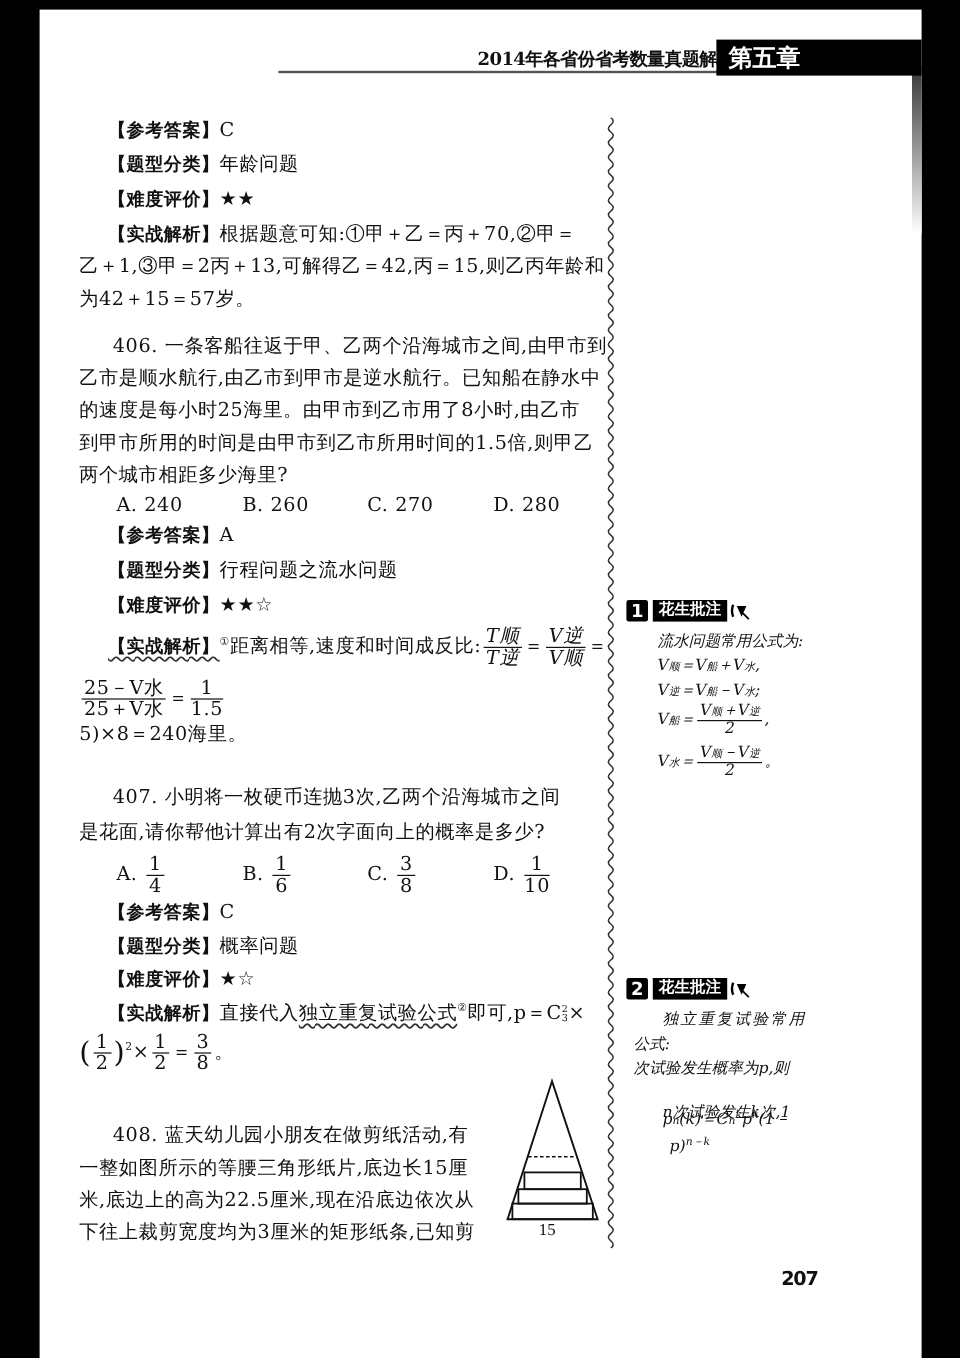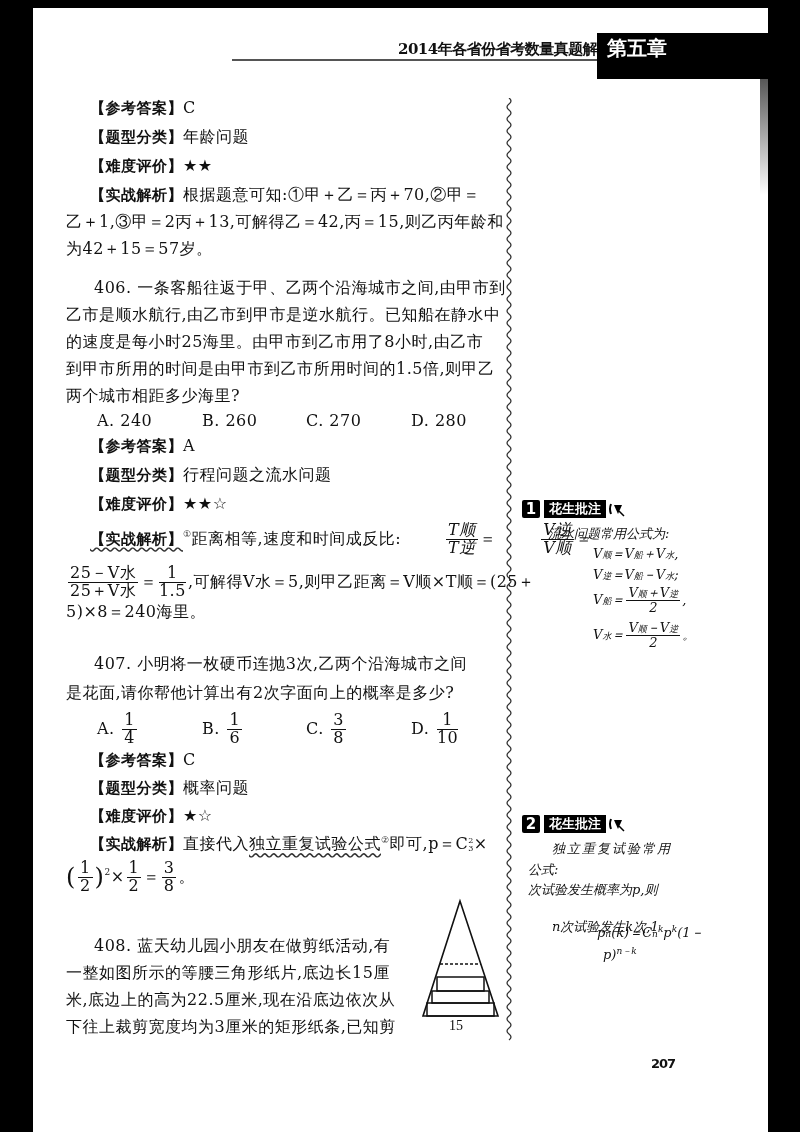--- a/index.html
+++ b/index.html
@@ -8,45 +8,45 @@
   .page { position:absolute; left:33px; top:8px; width:735px; height:1124px; background:#fff; }
   .page-top-shadow { position:absolute; left:33px; top:0; width:70px; height:8px; background:#000; }
   .page-top-line { position:absolute; left:35px; top:0; width:200px; height:5px; background:#000;
                    transform:skewY(-1deg); transform-origin:left top; }
   .right-shade { position:absolute; left:760px; top:55px; width:8px; height:140px;
                  background:linear-gradient(to bottom,#333,#fff); }
   
   .running-head { position:absolute; left:398px; top:40px; font-size:15px; font-weight:bold;
                   font-family:"DejaVu Serif", serif; letter-spacing:-0.5px; }
   .head-rule { position:absolute; left:232px; top:59px; width:385px; height:2px; background:#555; }
-  .chapter-box { position:absolute; left:597px; top:33px; width:171px; height:46px; background:#000;
+  .chapter-box { position:absolute; left:597px; top:33px; width:171px; height:30px; background:#000;
                  color:#fff; font-size:20px; font-weight:bold; line-height:30px; padding-left:10px; box-sizing:border-box;
                  font-family:"DejaVu Sans", sans-serif; }
   
   .divider { position:absolute; left:505px; top:98px; width:8px; height:945px; }
   
   .line { position:absolute; font-size:16px; white-space:nowrap; letter-spacing:0.5px; }
   .tag { font-weight:bold; font-family:"DejaVu Sans", sans-serif; font-size:15px; }
   .qnum { font-weight:normal; }
   .frac { display:inline-block; vertical-align:middle; text-align:center; line-height:1.05; margin:0 2px; }
   .frac > span { display:block; }
   .frac > span.num { border-bottom:1px solid #111; padding:0 2px; }
   .sm { font-size:9px; }
   .sup { font-size:9px; vertical-align:super; }
   .wavy { text-decoration:underline wavy #333; text-underline-offset:3px; }
-  .it { font-style:italic;margin-left:45px; }
+  .it { font-style:italic; }
   
   .note-head { position:absolute; display:flex; align-items:center; }
   .note-num { background:#000; color:#fff; font-weight:bold; font-family:"DejaVu Sans", sans-serif;
               font-size:15px; width:18px; height:18px; line-height:18px; text-align:center; border-radius:2px; }
   .note-title { background:#000; color:#fff; font-weight:bold; font-family:"DejaVu Sans", sans-serif;
                 font-size:13px; height:18px; line-height:18px; padding:0 5px; margin-left:4px; }
   .note-icon { width:18px; height:18px; margin-left:2px; }
   .nline { position:absolute; font-size:13px; white-space:nowrap;font-style:italic; }
-  .page-num { position:absolute; left:651px; top:1056px; font-size:13px; font-weight:bold;
+  .page-num { position:absolute; left:651px; top:1056px; font-size:16px; font-weight:bold;
               font-family:"DejaVu Sans", sans-serif; letter-spacing:-1px; }
   .fig { position:absolute; left:418px; top:898px; }
 </style>
 </head>
 <body>
 
 <div class="page-top-shadow"></div>
 <div class="page"></div>
 <div class="page-top-line"></div>
 <div class="right-shade"></div>
@@ -92,21 +92,21 @@
 <div class="line" style="left:90px;top:465px">
   <span class="tag">【题型分类】</span><span>行程问题之流水问题</span>
 </div>
 <div class="line" style="left:90px;top:494px">
   <span class="tag">【难度评价】</span><span>★★☆</span>
 </div>
 <div class="line" style="left:90px;top:522px">
   <span class="tag wavy">【实战解析】</span><span class="sup">①</span><span>距离相等,速度和时间成反比:</span><span class="frac it"><span class="num">T顺</span><span>T逆</span></span>＝<span class="frac it"><span class="num">V逆</span><span>V顺</span></span>＝
 </div>
 <div class="line" style="left:66px;top:565px">
-  <span class="frac"><span class="num">25－V水</span><span>25＋V水</span></span>＝<span class="frac"><span class="num">1</span><span>1.5</span></span><span>,可解得V水＝5,则甲乙距离＝V顺×T顺＝(25＋</span>
+  <span class="frac"><span class="num">25－V水</span><span>25＋V水</span></span>＝<span class="frac"><span class="num">1</span><span>1.5</span></span>
 </div>
 <div class="line" style="left:66px;top:602px">5)×8＝240海里。</div>
 
 <div class="line" style="left:94px;top:654px">
   <span class="qnum">407.</span> <span>小明将一枚硬币连抛3次,乙两个沿海城市之间</span>
 </div>
 <div class="line" style="left:66px;top:683px">是花面,请你帮他计算出有2次字面向上的概率是多少?</div>
 <div class="line" style="left:97px;top:712px"><span>A.</span> <span class="frac"><span class="num">1</span><span>4</span></span></div>
 <div class="line" style="left:202px;top:712px"><span>B.</span> <span class="frac"><span class="num">1</span><span>6</span></span></div>
 <div class="line" style="left:306px;top:712px"><span>C.</span> <span class="frac"><span class="num">3</span><span>8</span></span></div>

